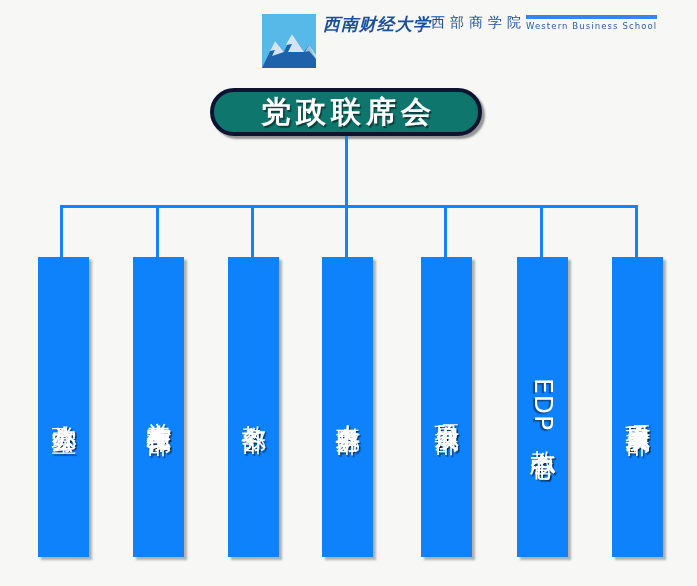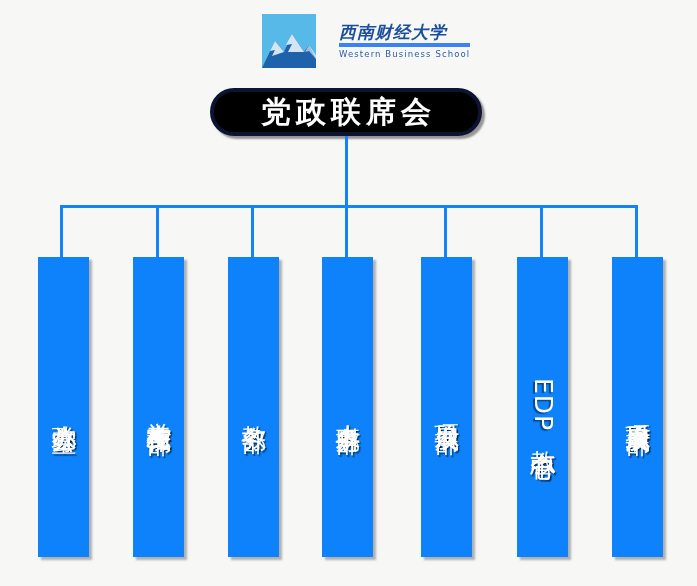--- a/index.html
+++ b/index.html
@@ -34,23 +34,23 @@
   .logo-mark {
     width: 54px;
     height: 54px;
     flex: 0 0 54px;
     background: #56b9e8;
     position: relative;
     overflow: hidden;
   }
   .logo-mark svg { display: block; }
   .logo-text {
-    margin-left: 23px;
-    display: flex;
-    flex-direction: column;
+    margin-left: 7px;
+    display: flex;
+    flex-direction: row;
     justify-content: center;
     height: 54px;
   }
   .logo-cn-cursive {
     font-family: "DejaVu Serif", "Liberation Serif", serif;
     font-size: 17px;
     font-style: italic;
     font-weight: bold;
     color: #1b4f9c;
     letter-spacing: 1px;
@@ -77,21 +77,21 @@
     margin-top: 1px;
   }
 
   
   .root-node {
     position: absolute;
     left: 210px;
     top: 88px;
     width: 272px;
     height: 48px;
-    background: #000000;
+    background: #0f766e;
     border: 4px solid #0d1330;
     border-radius: 24px;
     box-sizing: border-box;
     box-shadow: 3px 3px 2px rgba(70,70,70,0.55);
     display: flex;
     align-items: center;
     justify-content: center;
   }
   .root-label {
     color: #ffffff;
@@ -166,20 +166,21 @@
       <svg width="54" height="54" viewBox="0 0 54 54" aria-hidden="true">
         <rect x="0" y="0" width="54" height="54" fill="#56b9e8"></rect>
         <path d="M0 54 L13 27 L22 38 L30 20 L42 38 L47 31 L54 45 L54 54 Z" fill="#1d62ab"></path>
         <path d="M30 20 L24 31 L30 30 L26 38 L42 38 Z" fill="#f4fbff" opacity="0.85"></path>
         <path d="M13 27 L8 37 L13 36 L10 42 L22 38 Z" fill="#f4fbff" opacity="0.85"></path>
         <path d="M47 31 L43 38 L47 37 L54 45 L54 41 Z" fill="#f4fbff" opacity="0.6"></path>
       </svg>
     </div>
     <div class="logo-text">
       <div class="logo-cn-cursive">西南财经大学</div>
+      <div class="logo-cn-block">西部商学院</div>
       <div class="logo-en">Western Business School</div>
     </div>
   </div>
 
   <div class="root-node">
     <span class="root-label">党政联席会</span>
   </div>
 
   <div class="conn conn-v-root"></div>
   <div class="conn conn-bus"></div>

